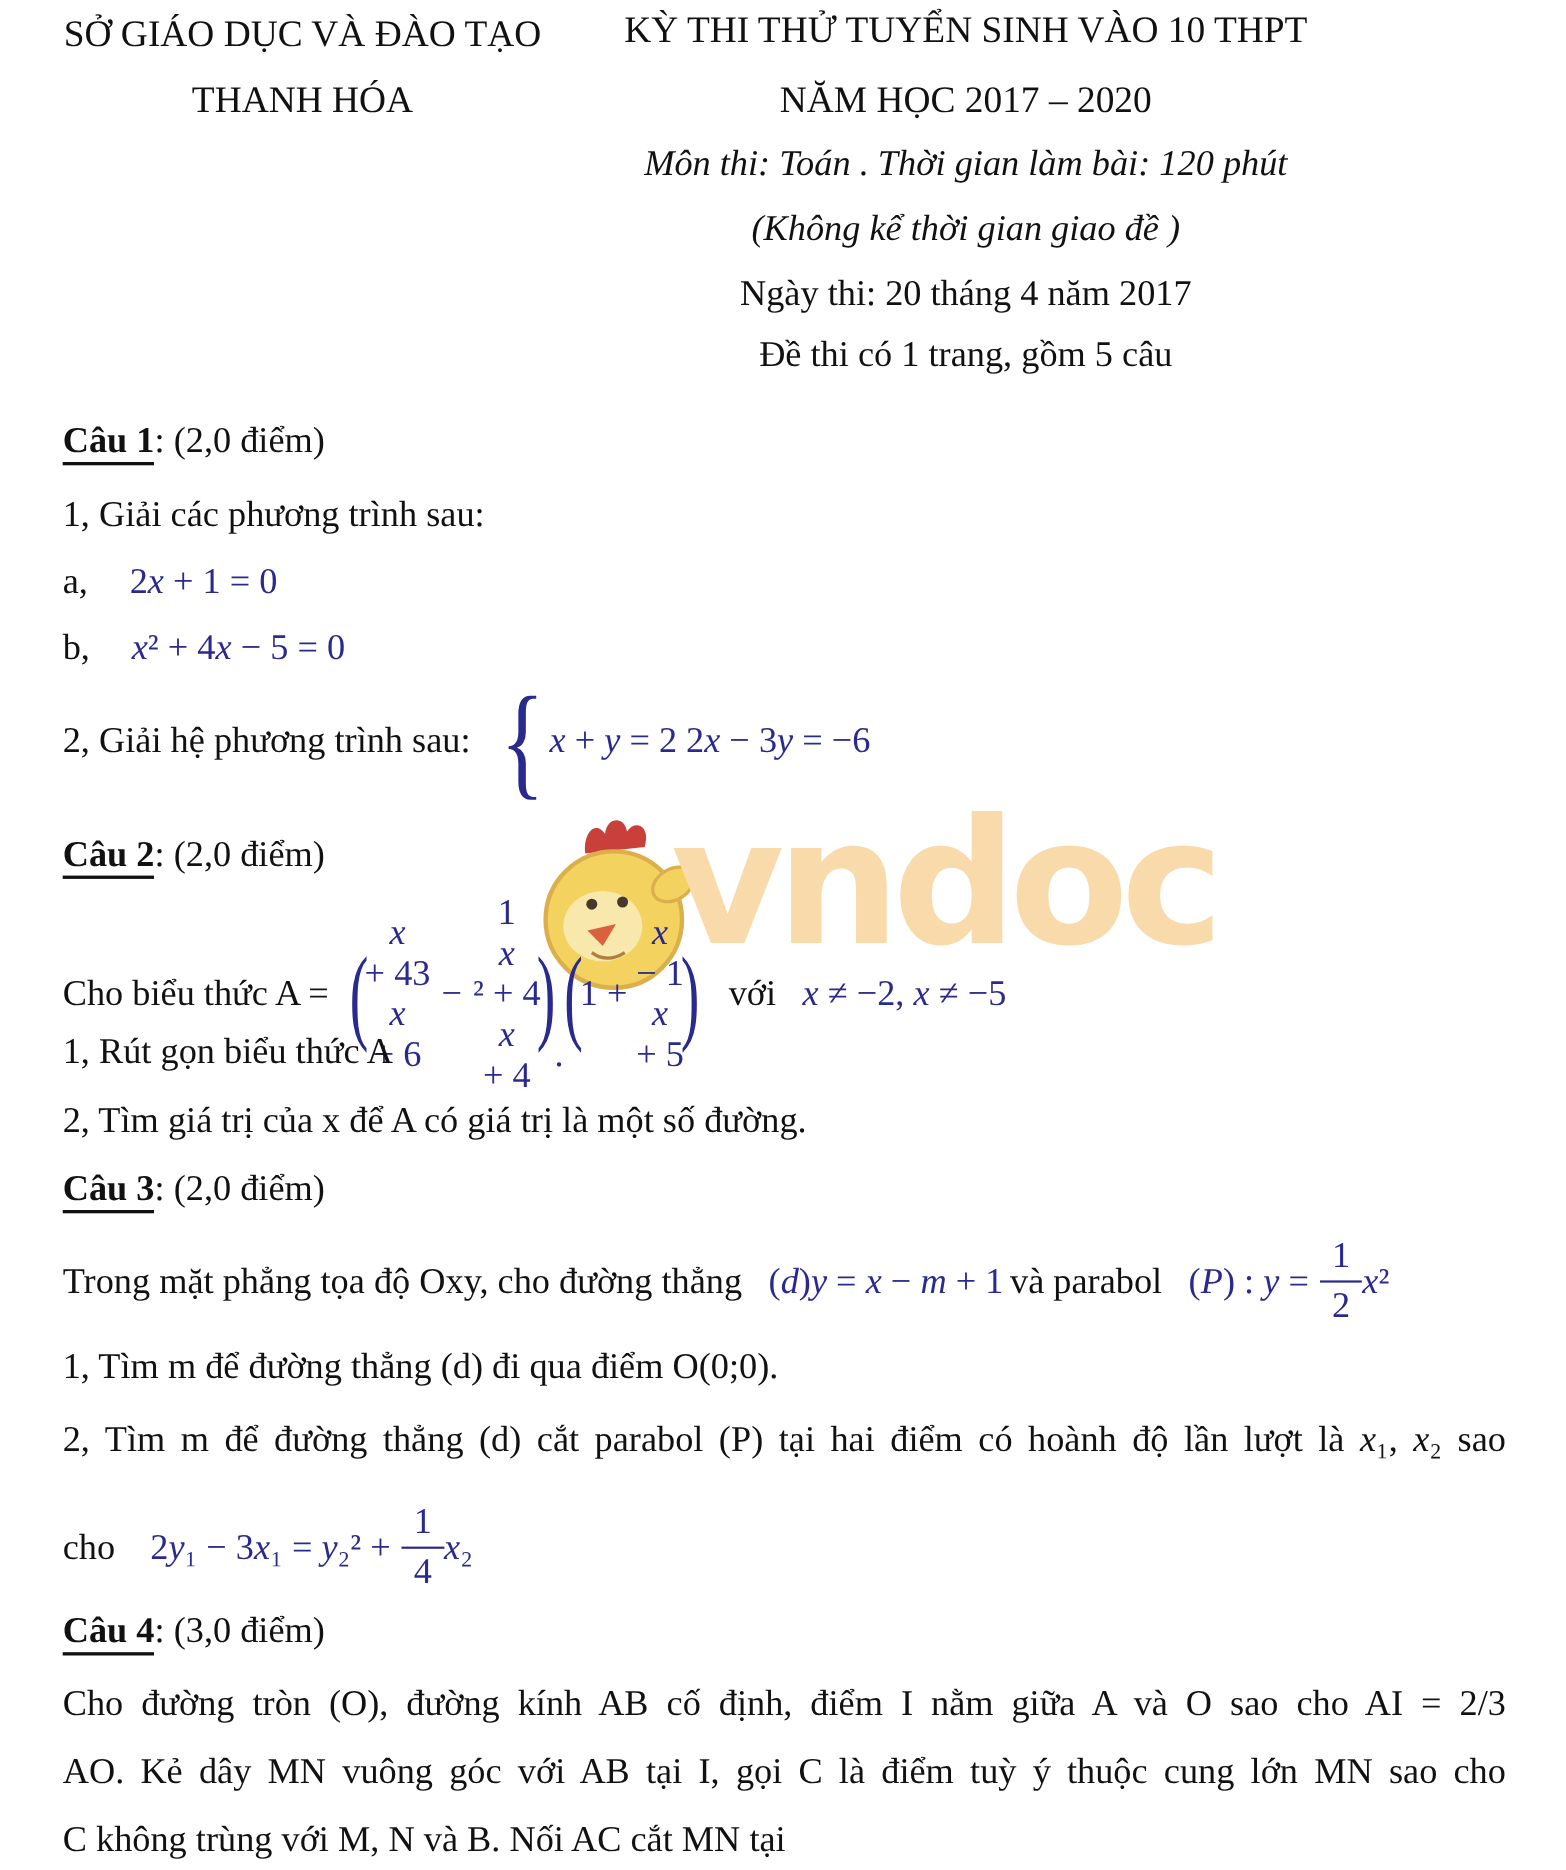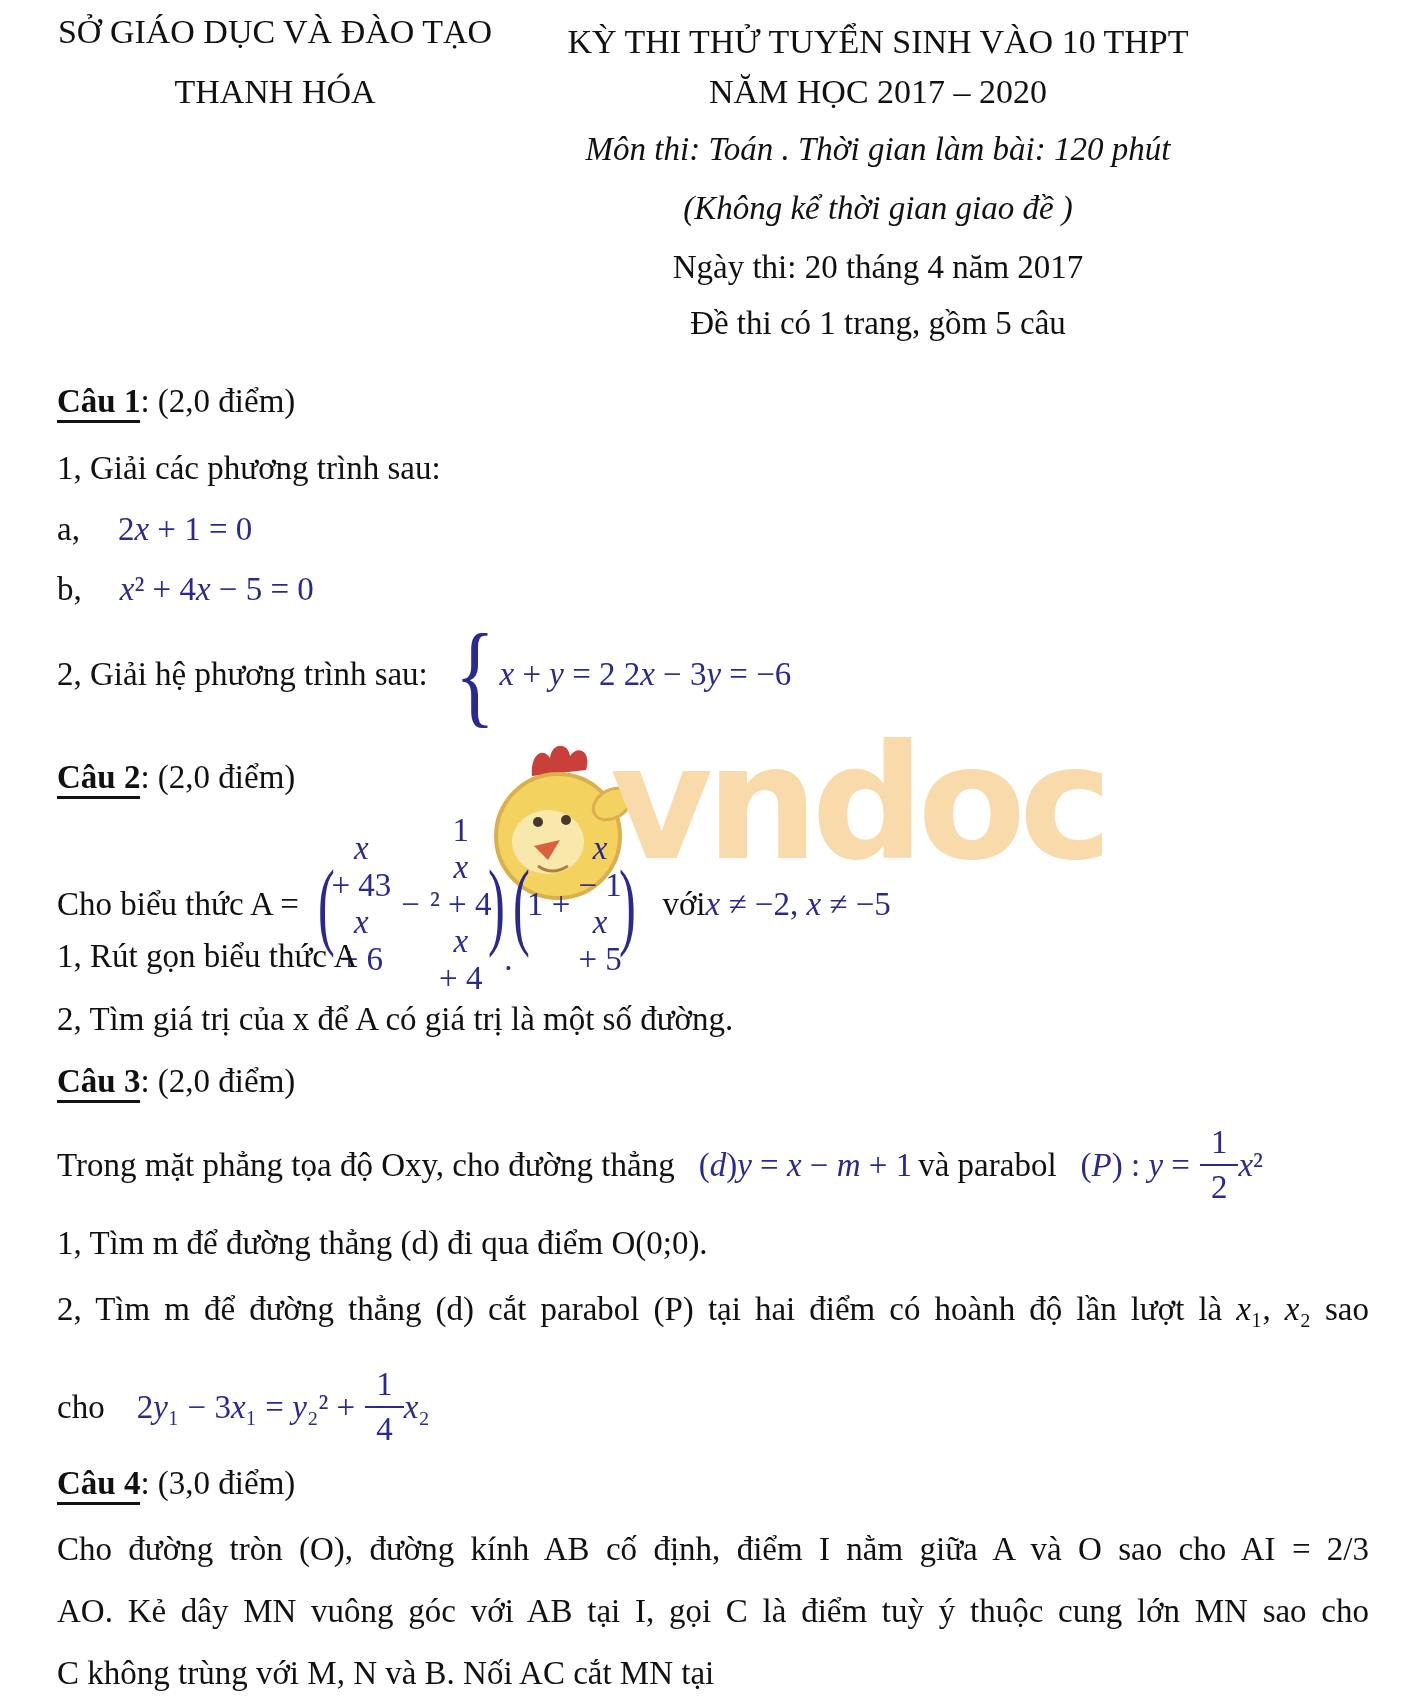--- a/index.html
+++ b/index.html
@@ -66,21 +66,21 @@
       <ellipse cx="130" cy="66" rx="20" ry="14" fill="#f2cf52" stroke="#daa93e" stroke-width="3" transform="rotate(-30 130 66)"></ellipse>
     </svg>
     <span class="wm-text">vndoc</span>
   </div>
 
   <div class="content">
 
     <div class="abs t hdr ctr" style="left:50px;top:10px;width:450px;">SỞ GIÁO DỤC VÀ ĐÀO TẠO</div>
     <div class="abs t hdr ctr" style="left:50px;top:70px;width:450px;">THANH HÓA</div>
 
-    <div class="abs t hdr ctr" style="left:548px;top:20px;width:660px;">KỲ THI THỬ TUYỂN SINH VÀO 10 THPT</div>
+    <div class="abs t hdr ctr" style="left:548px;top:6px;width:660px;">KỲ THI THỬ TUYỂN SINH VÀO 10 THPT</div>
     <div class="abs t hdr ctr" style="left:548px;top:70px;width:660px;">NĂM HỌC 2017 – 2020</div>
     <div class="abs t ctr" style="left:548px;top:128px;width:660px;font-style:italic;">Môn thi: Toán . Thời gian làm bài: 120 phút</div>
     <div class="abs t ctr it" style="left:548px;top:187px;width:660px;">(Không kể thời gian giao đề )</div>
     <div class="abs t ctr" style="left:548px;top:246px;width:660px;">Ngày thi: 20 tháng 4 năm 2017</div>
     <div class="abs t ctr" style="left:548px;top:302px;width:660px;">Đề thi có 1 trang, gồm 5 câu</div>
 
     <div class="abs t" style="left:57px;top:380px;text-align:right;"><span class="qt">Câu 1</span><span>: (2,0 điểm)</span></div>
     <div class="abs t" style="left:57px;top:447px;">1, Giải các phương trình sau:</div>
 
     <div class="abs t row" style="left:57px;top:508px;">
@@ -111,21 +111,21 @@
         <span style="margin:0 10px;">−</span>
         <span class="frac mathify">1<i>x</i>² + 4<i>x</i> + 4</span>
         <span class="bigp">)</span>
         <span class="lowdot">.</span>
         <span class="bigp">(</span>
         <span class="mathify" style="margin-right:8px;">1 +</span>
         <span class="frac mathify"><i>x</i> − 1<i>x</i> + 5</span>
         <span class="bigp">)</span>
       </span>
       <span style="margin-left:30px;">với</span>
-      <span class="math mathify" style=""><i>x</i> ≠ −2, <i>x</i> ≠ −5</span>
+      <span class="math mathify" style="margin-left:24px;"><i>x</i> ≠ −2, <i>x</i> ≠ −5</span>
     </div>
 
     <div class="abs t" style="left:57px;top:935px;">1, Rút gọn biểu thức A</div>
     <div class="abs t" style="left:57px;top:998px;">2, Tìm giá trị của x để A có giá trị là một số đường.</div>
 
     <div class="abs t" style="left:57px;top:1060px;"><span class="qt">Câu 3</span><span>: (2,0 điểm)</span></div>
 
     <div class="abs t row" style="left:57px;top:1124px;">
       <span>Trong mặt phẳng tọa độ Oxy, cho đường thẳng</span>
       <span class="math mathify" style="margin-left:24px;">(<i>d</i>)<i>y</i> = <i>x</i> − <i>m</i> + 1</span>

